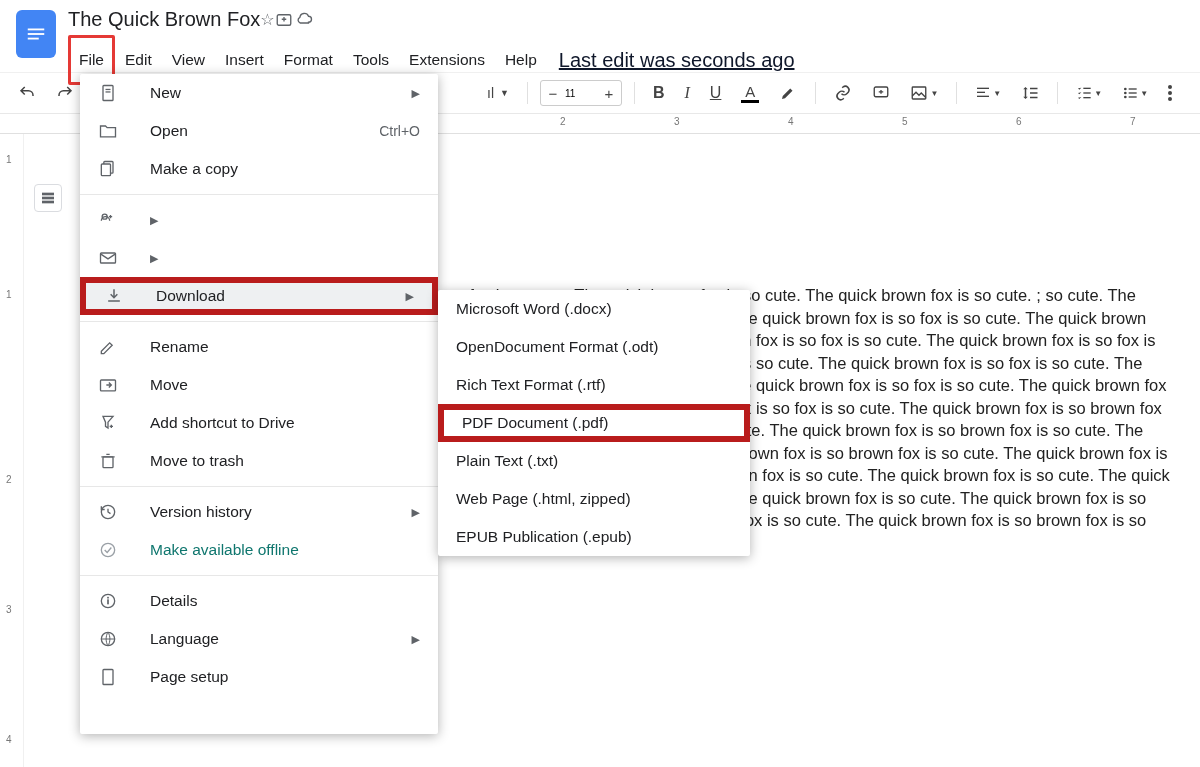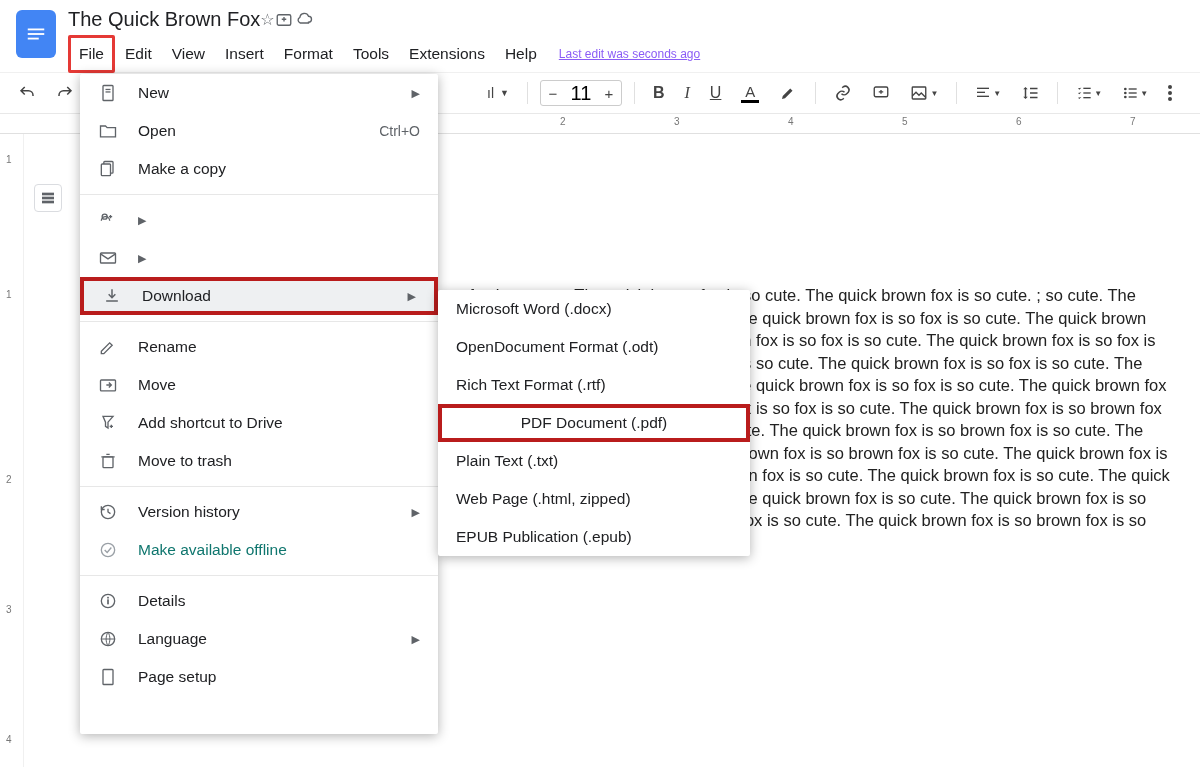--- a/index.html
+++ b/index.html
@@ -5,48 +5,48 @@
 * { box-sizing: border-box; margin: 0; padding: 0; }
 body { font-family: Arial, "Helvetica Neue", sans-serif; background: #fff; color: #202124; overflow: hidden; width: 1200px; height: 767px; position: relative; }
 .header { display: flex; align-items: flex-start; padding: 8px 16px 0 16px; height: 72px; }
 .doc-icon { width: 40px; height: 48px; background: #4285f4; border-radius: 6px; display: flex; align-items: center; justify-content: center; margin-right: 12px; margin-top: 2px; }
 .doc-icon svg { width: 22px; height: 22px; fill: #fff; }
 .title-row { display: flex; align-items: center; }
 .title { font-size: 20px; color: #202124; }
 .title-icon { color: #5f6368; }
 .menu-row { display: flex; align-items: center; gap: 0; margin-top: 4px; }
 .menu-item { padding: 6px 10px; font-size: 15.5px; color: #202124; cursor: pointer; border-radius: 2px; }
-.menu-item.active { border: 3px solid #e53935; padding: 7px 8px; }
-.last-edit { padding: 6px 12px; font-size: 12px; color: #8b5cf6; text-decoration: underline; cursor: pointer; }
+.menu-item.active { border: 3px solid #e53935; padding: 13px 8px; }
+.last-edit { padding: 6px 12px; font-size: 20px; color: #0f172a; text-decoration: underline; cursor: pointer; }
 .toolbar { display: flex; align-items: center; height: 42px; border-top: 1px solid #f0f0f0; border-bottom: 1px solid #e8e8e8; padding: 0 12px; gap: 8px; }
 .tb-btn { padding: 4px 6px; color: #444; cursor: pointer; display: flex; align-items: center; justify-content: center; }
 .tb-sep { width: 1px; height: 22px; background: #e0e0e0; margin: 0 4px; }
 .font-size-box { display: flex; align-items: center; border: 1px solid #ccc; border-radius: 3px; height: 26px; }
 .font-size-box button { border: none; background: none; width: 24px; height: 100%; cursor: pointer; color: #444; font-size: 15px; }
-.font-size-box input { border: none; width: 32px; text-align: center; font-size: 20px; outline: none; }
+.font-size-box input { border: none; width: 32px; text-align: left; font-size: 10px; outline: none; }
 .font-sel { display: flex; align-items: center; gap: 6px; color: #444; font-size: 14px; padding: 0 6px; }
 .text-color-underline { width: 18px; height: 3px; background: #000; display: block; margin-top: -1px; }
 .ruler { height: 20px; border-bottom: 1px solid #e0e0e0; position: relative; background: #fff; font-size: 10px; color: #777; }
 .ruler .mark { position: absolute; top: 2px; }
 .doc-area { position: relative; background: #fff; }
 .left-ruler { position: absolute; left: 0; top: 0; width: 24px; height: 640px; font-size: 10px; color: #777; background: #fff; border-right: 1px solid #f0f0f0; }
 .left-ruler .vm { position: absolute; left: 6px; }
 .left-sticky { position: absolute; left: 34px; top: 50px; width: 28px; height: 28px; border: 1px solid #dadce0; border-radius: 4px; display: flex; align-items: center; justify-content: center; color: #5f6368; cursor: pointer; }
 .doc-body { margin-left: 80px; padding: 150px 40px 30px 380px; font-size: 16.5px; line-height: 22.5px; color: #222; position: relative; width: 1130px; }
 
 .file-menu { position: absolute; left: 80px; top: 74px; width: 358px; height: 660px; background: #fff; box-shadow: 0 2px 12px rgba(0,0,0,0.3); border-radius: 2px; z-index: 50; overflow: hidden; }
-.fm-row { display: flex; align-items: center; height: 38px; padding: 0 18px; font-size: 15.5px; color: #202124; cursor: pointer; gap: 20px; }
+.fm-row { display: flex; align-items: center; height: 38px; padding: 0 18px; font-size: 15.5px; color: #202124; cursor: pointer; gap: 32px; }
 .fm-row.hovered { background: #eef0f2; }
 .fm-row.disabled { color: #0f766e; cursor: default; }
 .fm-row .fm-icon { width: 20px; display: flex; align-items: center; justify-content: center; color: #5f6368; }
 .fm-row .fm-label { flex: 1; }
 .fm-row .fm-kb { color: #5f6368; font-size: 14px; }
 .fm-row .fm-arrow { color: #5f6368; font-size: 11px; }
 .fm-sep { height: 1px; background: #e7e7e7; margin: 6px 0; }
-.highlight-box { border: 4px solid #b91c1c; justify-content: center; }
+.highlight-box { border: 6px solid #b91c1c; }
 
 .sub-menu { position: absolute; left: 438px; top: 290px; width: 312px; background: #fff; box-shadow: 0 2px 12px rgba(0,0,0,0.3); border-radius: 2px; z-index: 51; padding: 0 0; }
 .sub-item { height: 38px; display: flex; align-items: center; padding: 0 18px; font-size: 15.5px; color: #202124; cursor: pointer; }
 svg { display: block; }
 </style>
 </head>
 <body>
 
 <div class="header">
   <div class="doc-icon">

